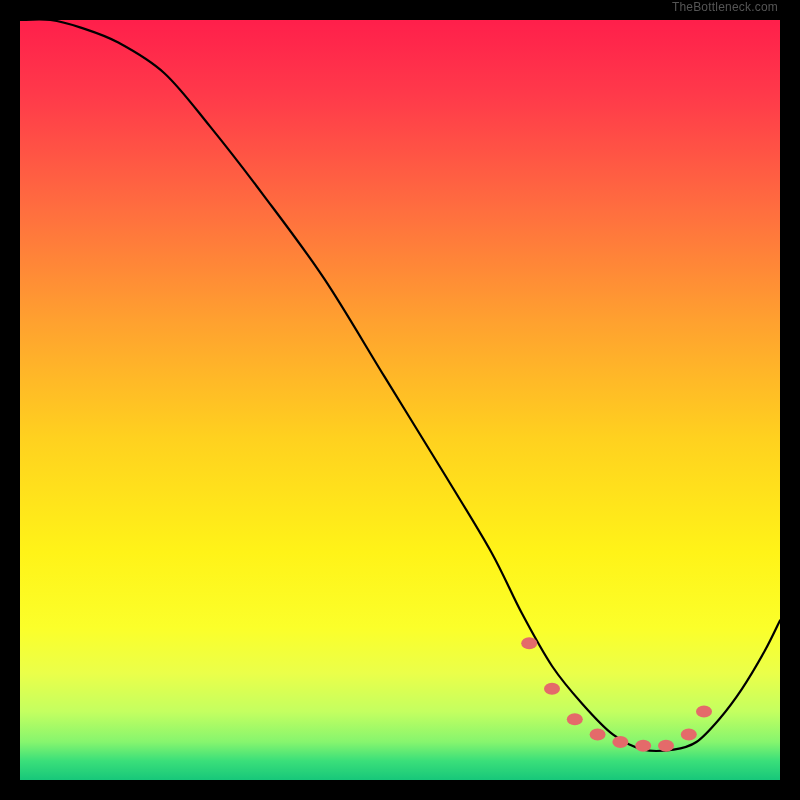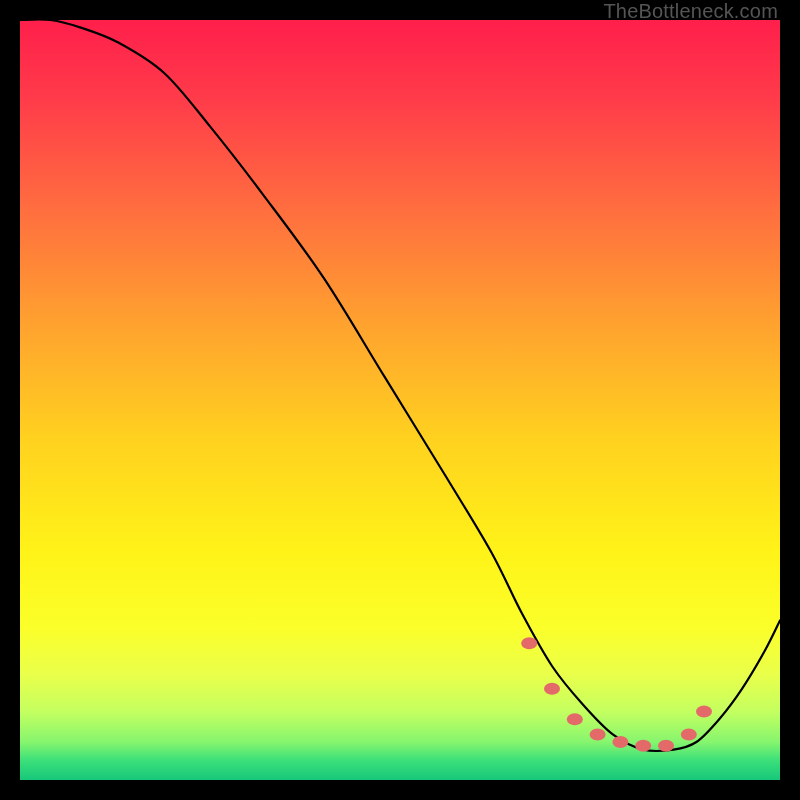--- a/index.html
+++ b/index.html
@@ -17,21 +17,21 @@
     top: 20px;
     width: 760px;
     height: 760px;
     background: #000;
   }
   .watermark {
     position: absolute;
     top: 0px;
     right: 22px;
     color: #555;
-    font-size: 20px;
+    font-size: 12px;
     font-weight: 500;
     letter-spacing: 0.2px;
     z-index: 5;
   }
   svg {
     position: absolute;
     left: 20px;
     top: 20px;
     width: 760px;
     height: 760px;

